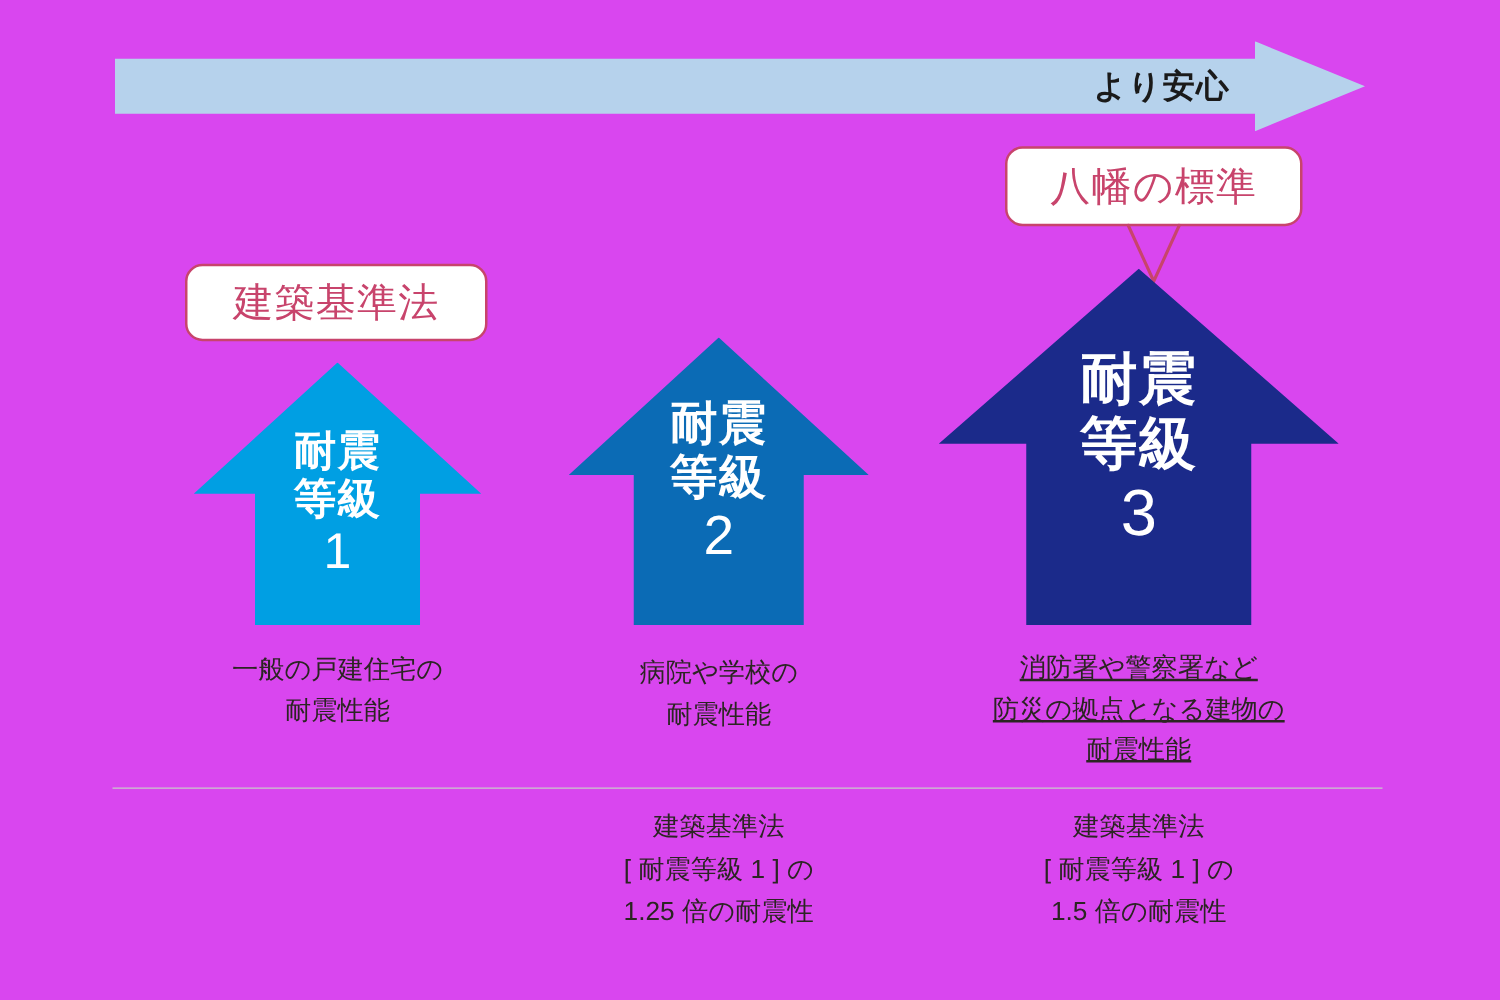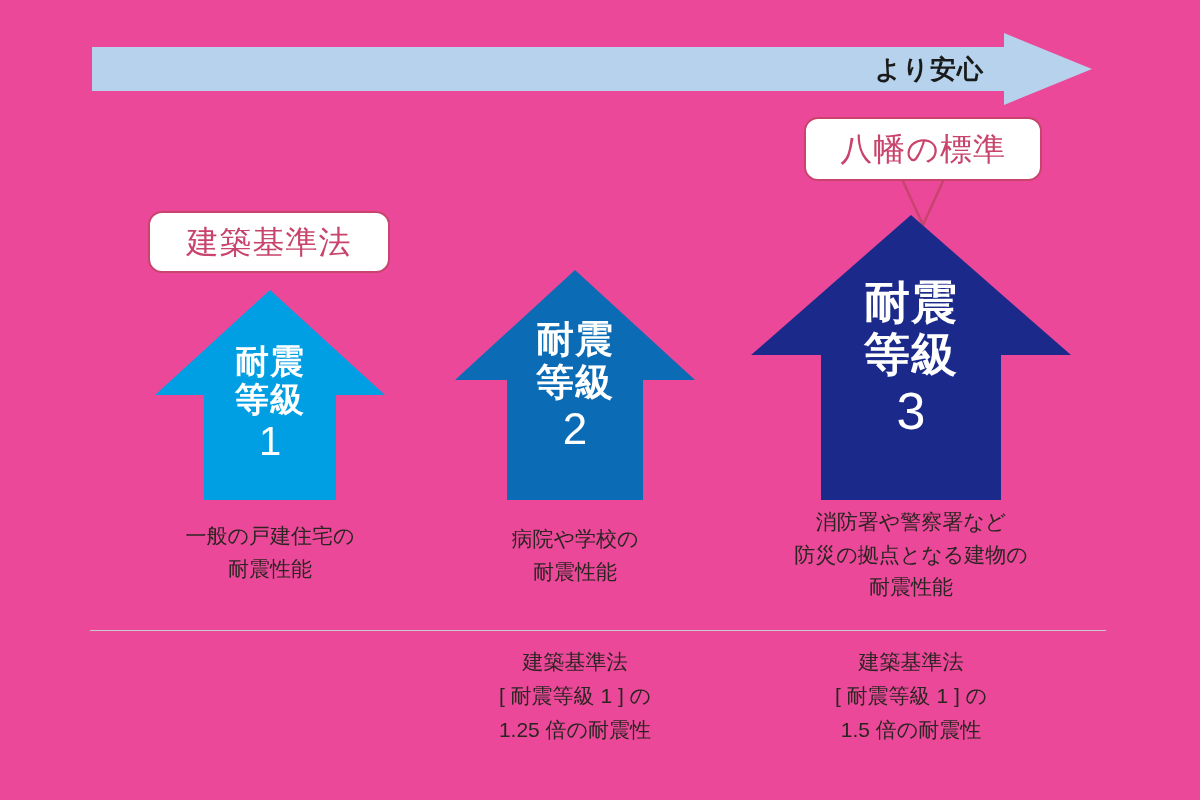--- a/index.html
+++ b/index.html
@@ -9,21 +9,21 @@
     background: #ffffff;
   }
   body {
     font-family: "Liberation Sans", "DejaVu Sans", sans-serif;
     color: #231815;
   }
   #stage {
     position: relative;
     width: 1200px;
     height: 800px;
-    background: #ec4899;
+    background: #d946ef;
     overflow: hidden;
   }
 
   
   .banner {
     position: absolute;
     left: 92px;
     top: 33px;
     width: 1000px;
     height: 72px;
@@ -116,21 +116,21 @@
   
   .desc {
     margin-top: 20px;
     font-size: 21px;
     line-height: 1.55;
     color: #2b2522;
     white-space: pre-line;
   }
   #col-1 .desc { }
   #col-2 .desc { margin-top: 23px; }
-  #col-3 .desc { margin-top: 6px; }
+  #col-3 .desc { margin-top: 19px; text-decoration: underline; }
 
   
   #divider {
     position: absolute;
     left: 90px;
     top: 630px;
     width: 1016px;
     height: 1px;
     background: #c9c9c9;
   }

